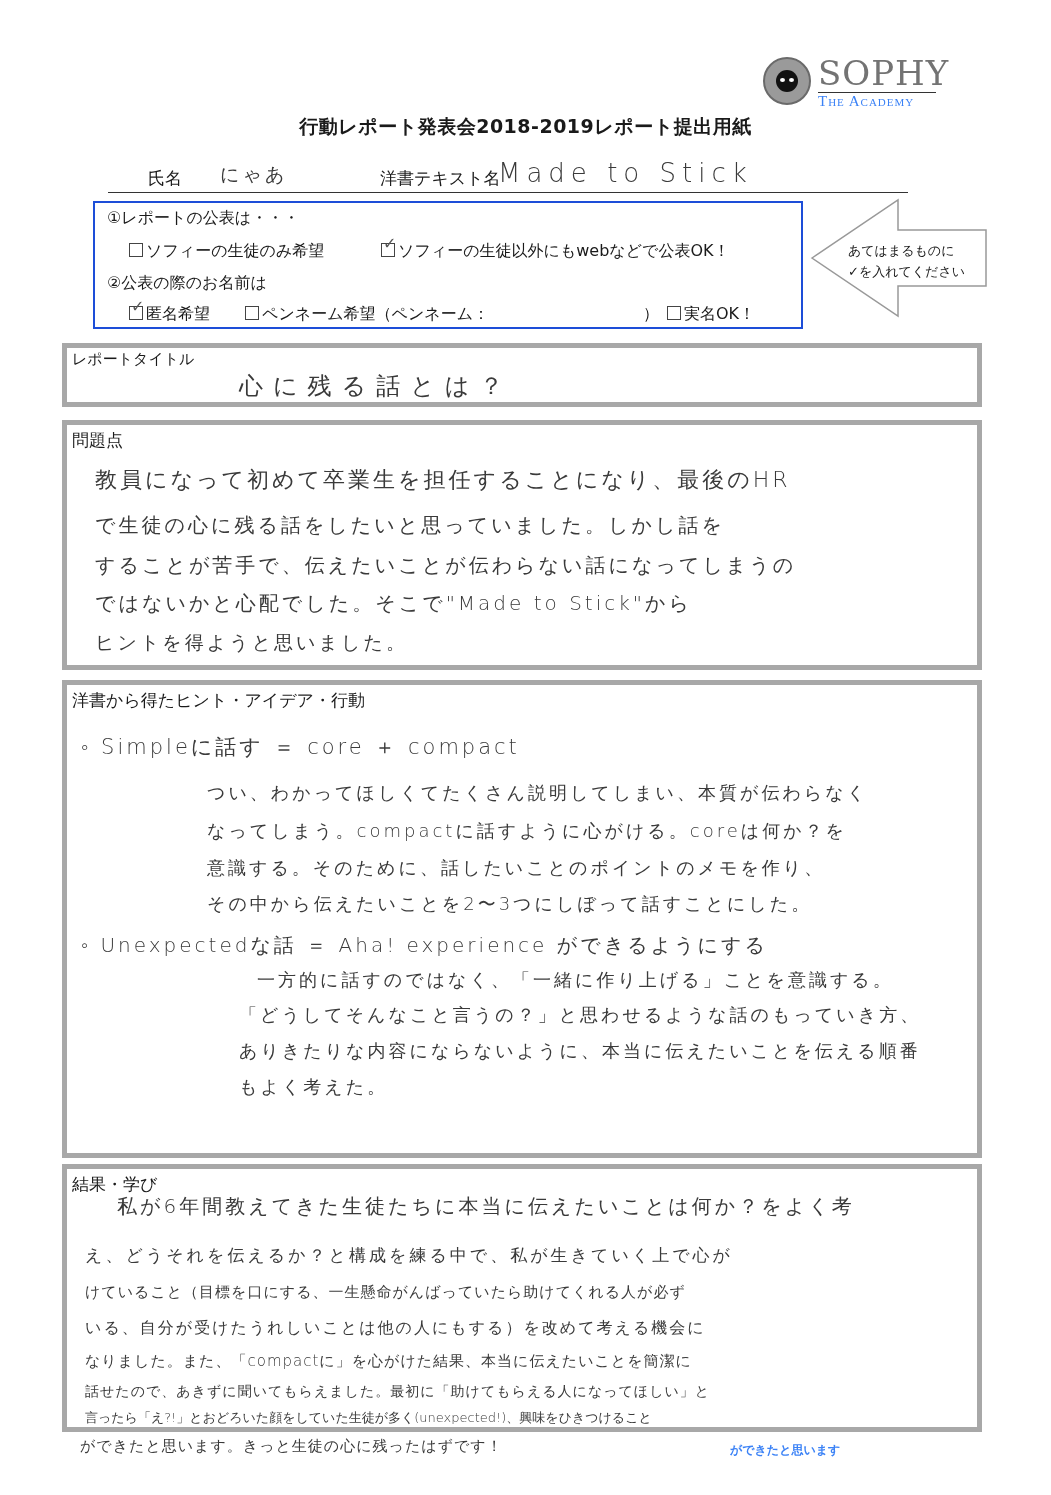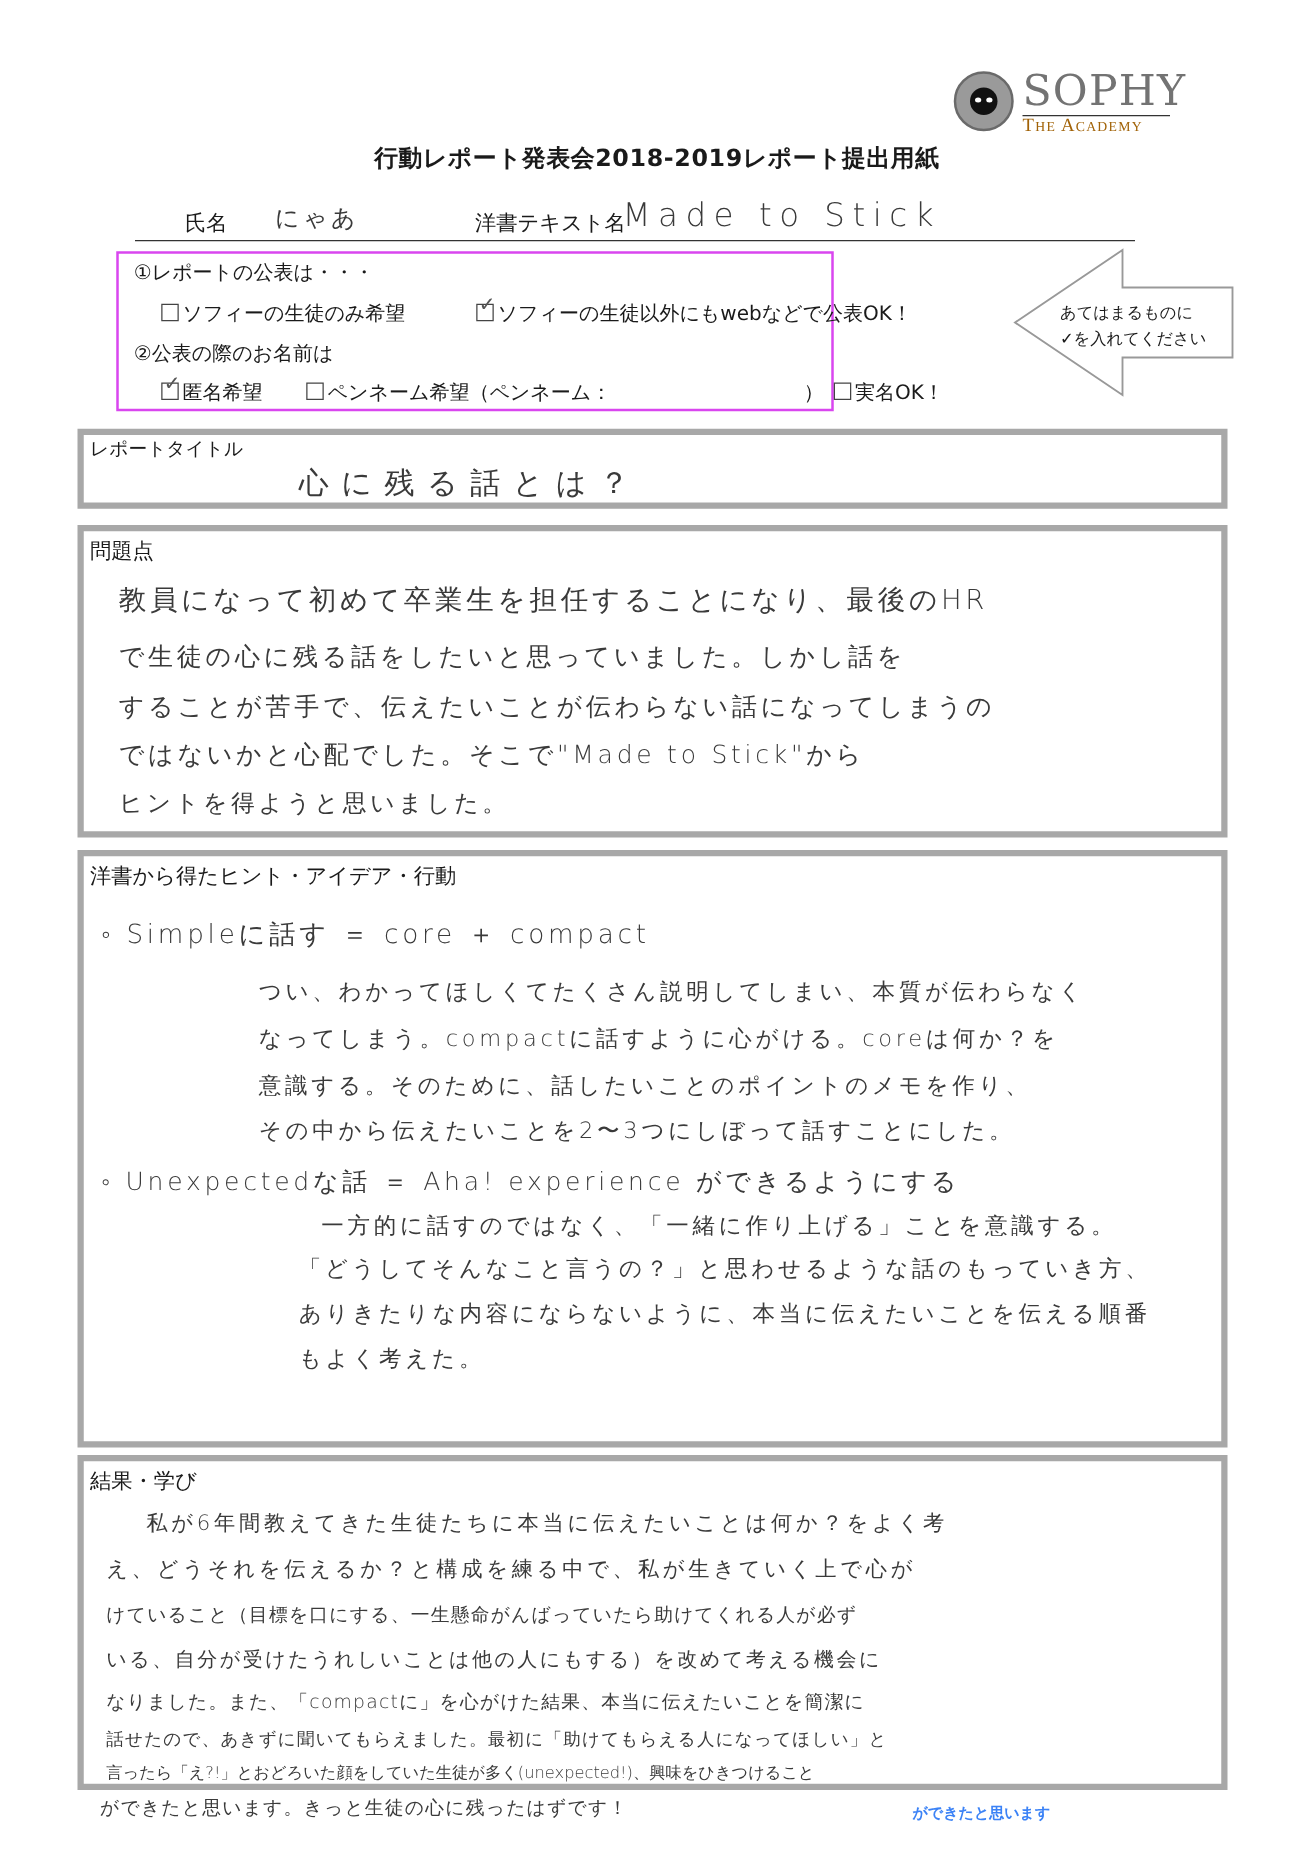--- a/index.html
+++ b/index.html
@@ -8,29 +8,29 @@
   .hand { font-family:"DejaVu Sans", sans-serif; color:#3a3a3a; font-weight:300; letter-spacing:3px; }
   
   .logo { position:absolute; left:760px; top:55px; width:200px; height:60px; }
   .logo-emblem { position:absolute; left:3px; top:2px; width:48px; height:48px; border-radius:50%;
                  background:#9a9a9a; border:2px solid #6a6a6a; box-sizing:border-box; }
   .logo-emblem .inner { position:absolute; left:11px; top:11px; width:22px; height:22px; border-radius:50%; background:#111; }
   .logo-emblem .inner::before, .logo-emblem .inner::after { content:""; position:absolute; top:8px; width:5px; height:4px; border-radius:50%; background:#fff; }
   .logo-emblem .inner::before { left:4px; } .logo-emblem .inner::after { right:4px; }
   .logo-sophy { position:absolute; left:58px; top:-2px; font-family:"DejaVu Serif", "Liberation Serif", serif; font-size:34px; letter-spacing:1px; color:#737373; }
   .logo-rule { position:absolute; left:58px; top:37px; width:118px; border-top:1px solid #333; }
-  .logo-academy { position:absolute; left:58px; top:38px; font-family:"Liberation Serif", serif; font-size:15px; letter-spacing:1px; color:#a16207; font-variant:small-caps; }
+  .logo-academy { position:absolute; left:58px; top:38px; font-family:"Liberation Serif", serif; font-size:15px; letter-spacing:1px; color:#3b82f6; font-variant:small-caps; }
   
   .doc-title { position:absolute; left:0; width:1051px; top:114px; text-align:center; font-weight:bold; font-size:19px; letter-spacing:0.5px; }
   
   .name-row { position:absolute; left:108px; top:160px; width:800px; height:32px; border-bottom:1px solid #333; }
   .name-row .lbl { position:absolute; bottom:2px; font-size:17px;margin-left:40px; }
   .name-row .val { position:absolute; bottom:4px; font-size:20px; }
   
-  .opt-box { position:absolute; left:93px; top:201px; width:574px; height:128px; border:2px solid #d946ef; box-sizing:border-box; }
+  .opt-box { position:absolute; left:93px; top:201px; width:710px; height:128px; border:2px solid #1d4ed8; box-sizing:border-box; }
   .opt-line { position:absolute; font-size:16px; white-space:nowrap; }
   .cb { display:inline-block; width:12px; height:12px; border:1px solid #444; margin-right:3px; vertical-align:-1px; position:relative; }
   .cb.checked::after { content:"✓"; position:absolute; left:1px; top:-10px; font-size:16px; color:#555; }
   
   .arrow { position:absolute; left:810px; top:198px; width:180px; height:120px; }
   .arrow-text { position:absolute; left:848px; top:240px; font-size:13px; line-height:21px; width:140px; }
   
   .sec { position:absolute; left:62px; width:920px; border:5px solid #a8a8a8; box-sizing:border-box; background:#fff; }
   .sec-label { position:absolute; left:5px; top:2px; font-size:15px; }
   .sec-label.big { font-size:17px; top:4px;text-align:center; }
@@ -110,21 +110,21 @@
   <div class="hline hand" style="left:140px;top:207px;font-size:18px">その中から伝えたいことを2〜3つにしぼって話すことにした。</div>
   <div class="hline hand" style="left:14px;top:247px;font-size:20px">◦ Unexpectedな話 ＝ Aha! experience ができるようにする</div>
   <div class="hline hand" style="left:190px;top:283px;font-size:18px">一方的に話すのではなく、「一緒に作り上げる」ことを意識する。</div>
   <div class="hline hand" style="left:172px;top:318px;font-size:18px">「どうしてそんなこと言うの？」と思わせるような話のもっていき方、</div>
   <div class="hline hand" style="left:172px;top:354px;font-size:18px">ありきたりな内容にならないように、本当に伝えたいことを伝える順番</div>
   <div class="hline hand" style="left:172px;top:390px;font-size:18px">もよく考えた。</div>
 </div>
 
 <div class="sec" style="top:1164px;height:268px">
   <div class="sec-label big">結果・学び</div>
-  <div class="hline hand" style="left:50px;top:38px;font-size:17px">私が6年間教えてきた生徒たちに本当に伝えたいことは何か？をよく考</div>
+  <div class="hline hand" style="left:50px;top:24px;font-size:20px">私が6年間教えてきた生徒たちに本当に伝えたいことは何か？をよく考</div>
   <div class="hline hand" style="left:18px;top:75px;font-size:17px">え、どうそれを伝えるか？と構成を練る中で、私が生きていく上で心が</div>
   <div class="hline hand" style="left:18px;top:114px;font-size:15px;letter-spacing:1px">けていること（目標を口にする、一生懸命がんばっていたら助けてくれる人が必ず</div>
   <div class="hline hand" style="left:18px;top:149px;font-size:16px;letter-spacing:2px">いる、自分が受けたうれしいことは他の人にもする）を改めて考える機会に</div>
   <div class="hline hand" style="left:18px;top:183px;font-size:15px;letter-spacing:1px">なりました。また、「compactに」を心がけた結果、本当に伝えたいことを簡潔に</div>
   <div class="hline hand" style="left:18px;top:214px;font-size:14px;letter-spacing:1px">話せたので、あきずに聞いてもらえました。最初に「助けてもらえる人になってほしい」と</div>
   <div class="hline hand" style="left:18px;top:240px;font-size:13px;letter-spacing:0px">言ったら「え?!」とおどろいた顔をしていた生徒が多く(unexpected!)、興味をひきつけること</div>
 </div>
 <div class="hline hand" style="left:80px;top:1437px;font-size:15px;letter-spacing:1px">ができたと思います。きっと生徒の心に残ったはずです！</div>
 <div class="bleed" style="left:730px;top:1442px">ができたと思います</div>
 

